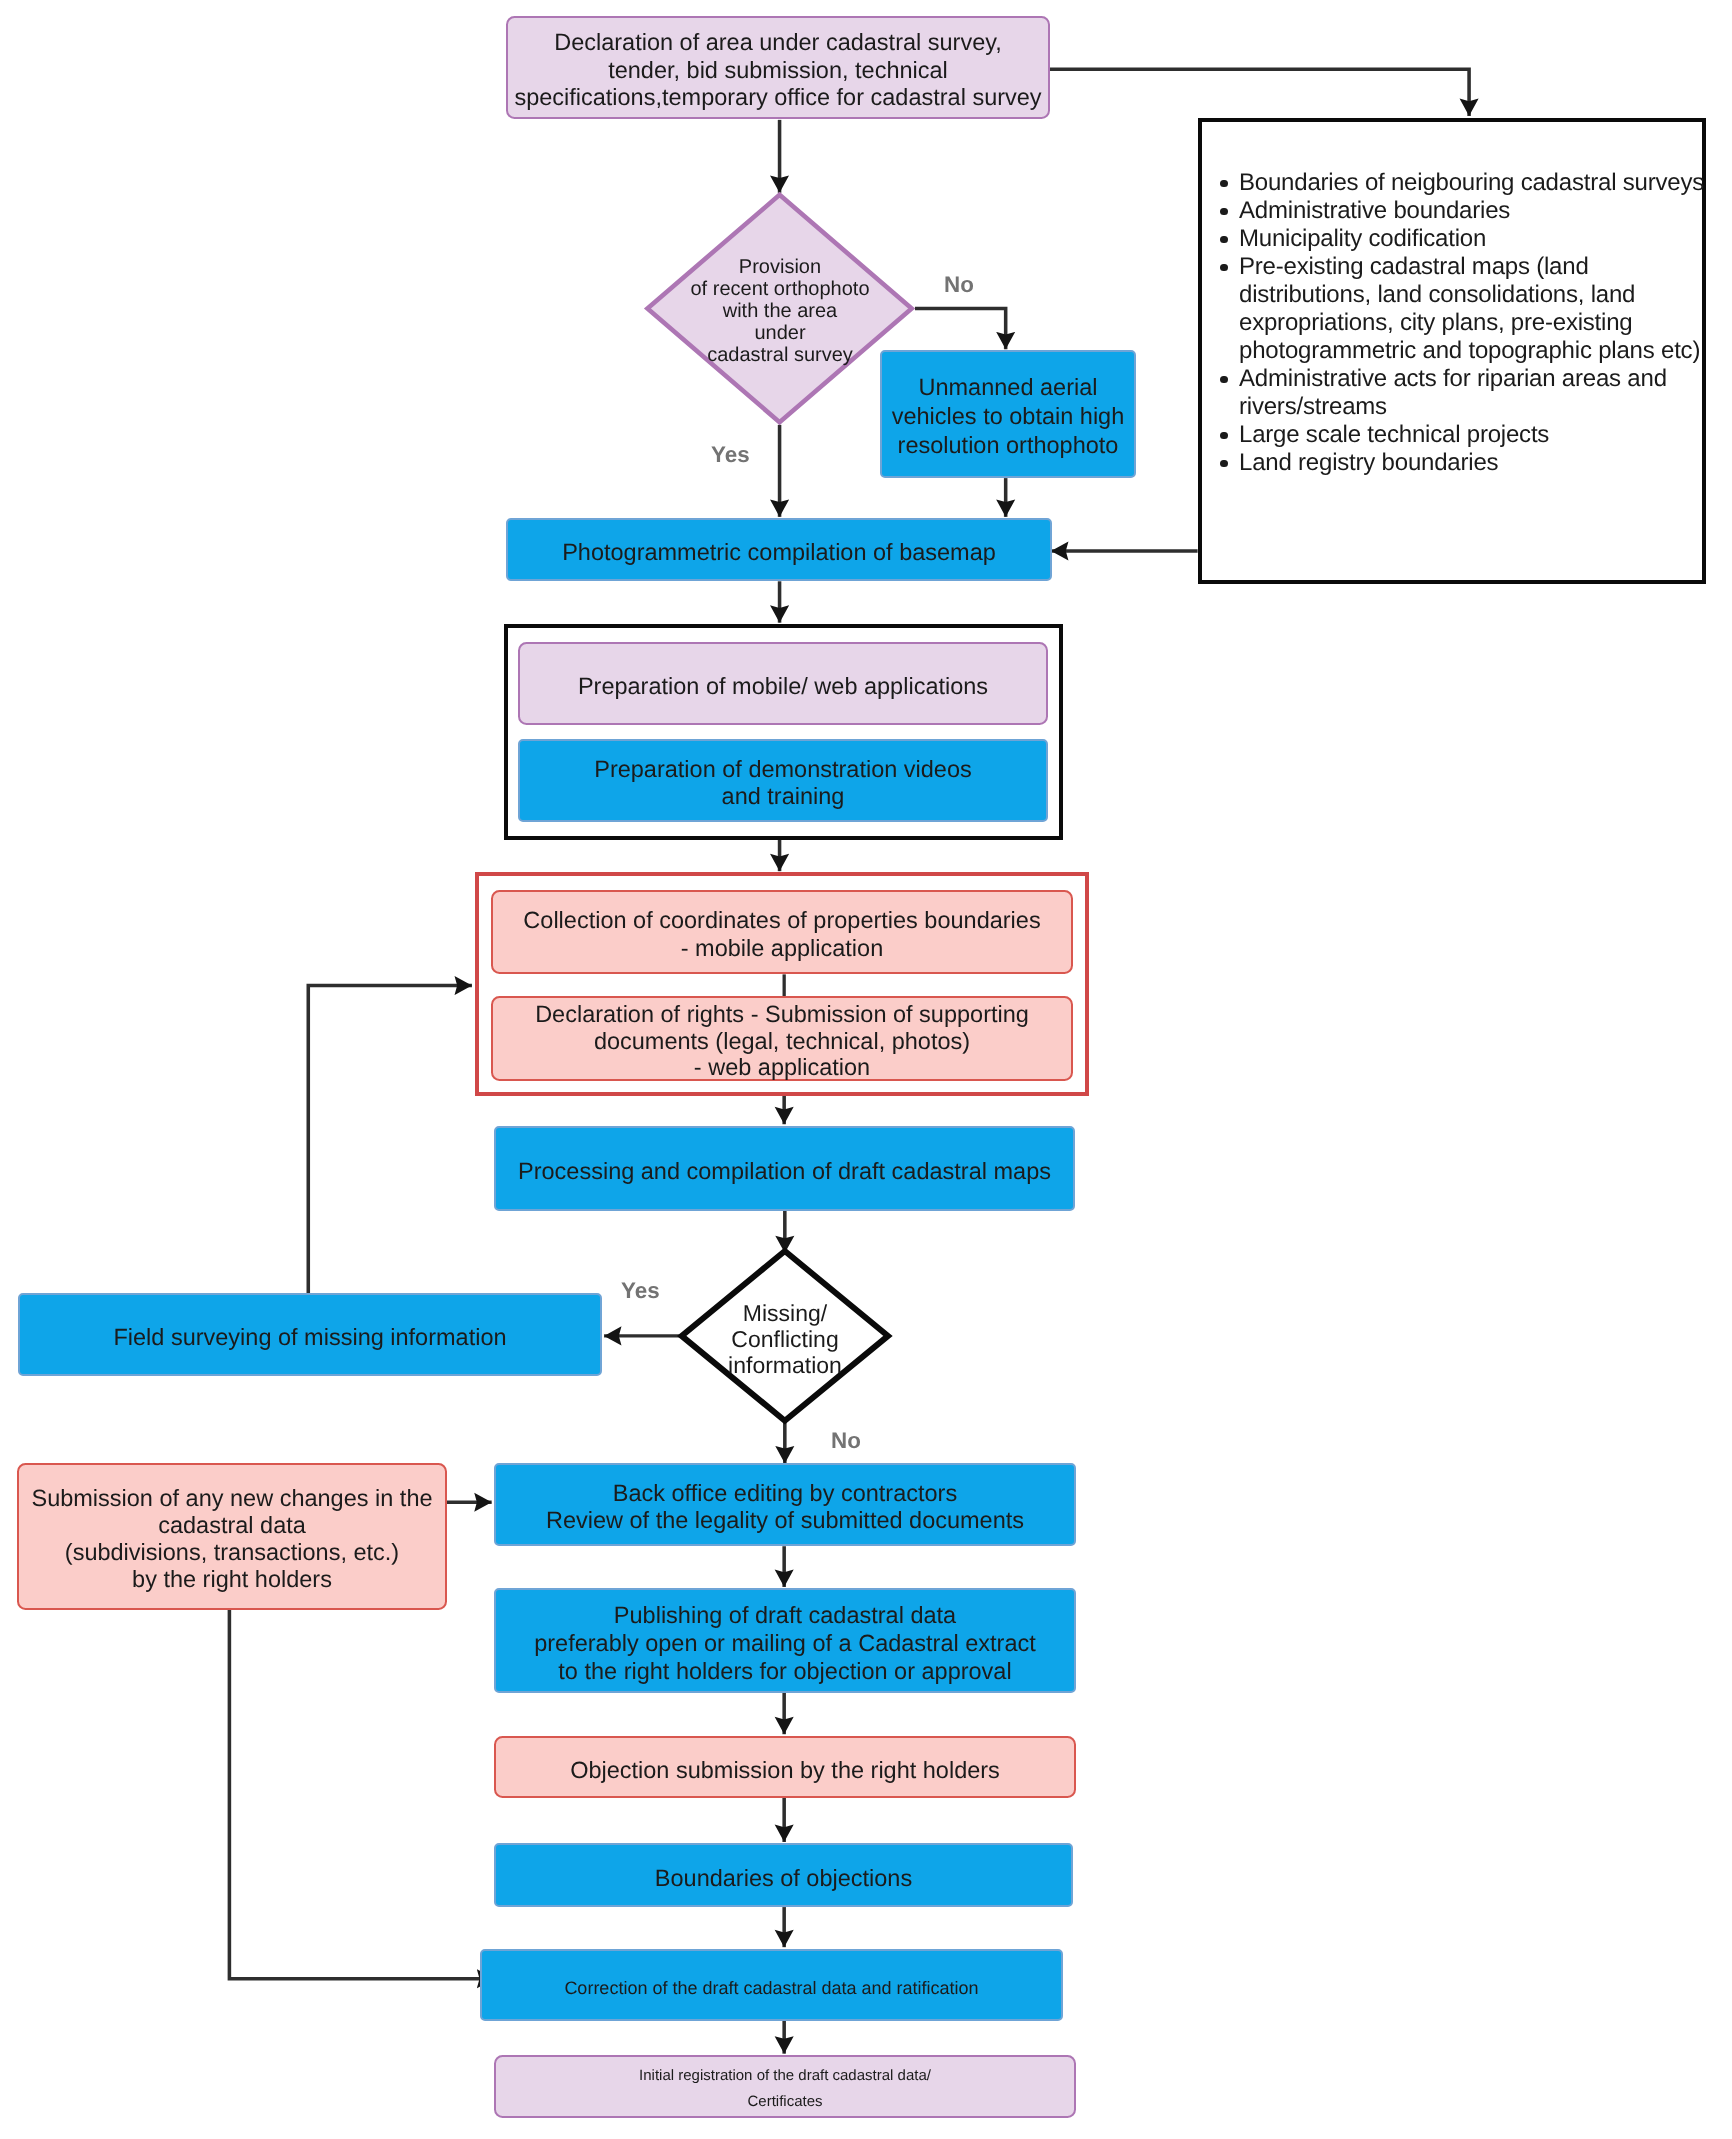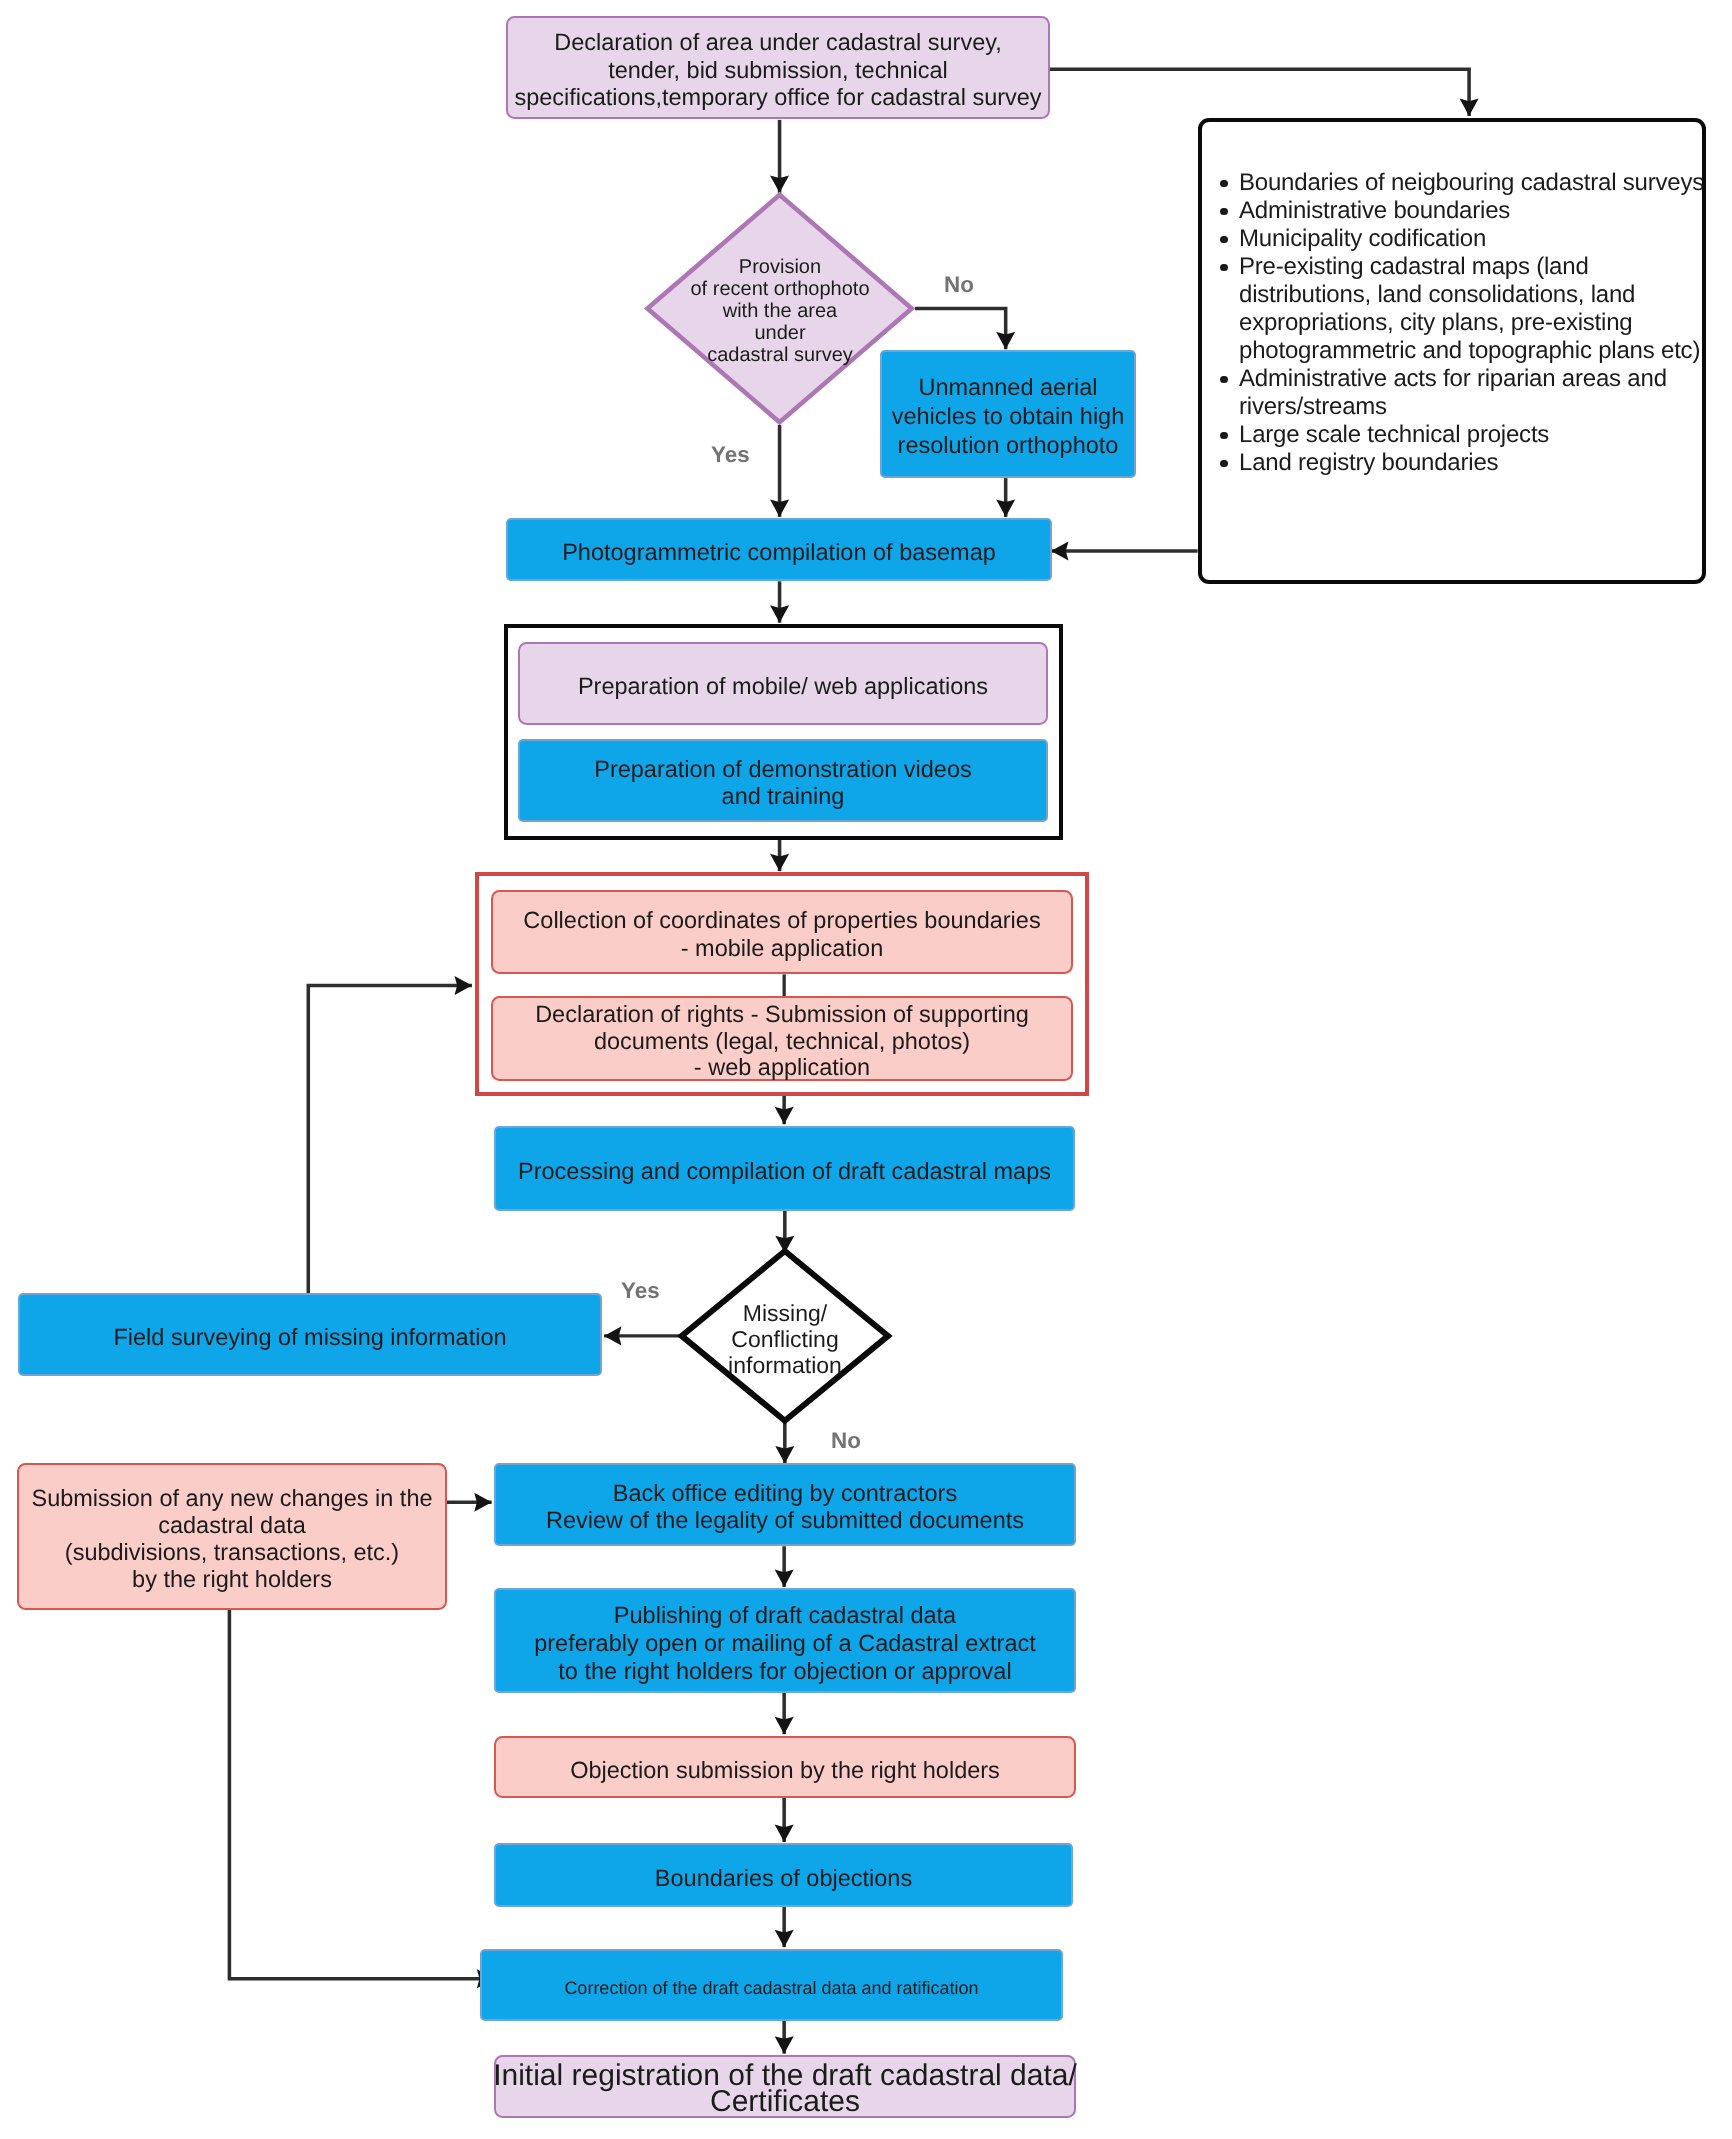--- a/index.html
+++ b/index.html
@@ -54,21 +54,21 @@
   <polyline points="1193,2575 1193,2638" fill="none" stroke="#2e2e2e" stroke-width="5.4" stroke-linejoin="miter" stroke-linecap="butt" marker-end="url(#ah)"></polyline>
   <polyline points="1193,2735 1193,2802" fill="none" stroke="#2e2e2e" stroke-width="5.4" stroke-linejoin="miter" stroke-linecap="butt" marker-end="url(#ah)"></polyline>
   <polyline points="1193,2901 1193,2962" fill="none" stroke="#2e2e2e" stroke-width="5.4" stroke-linejoin="miter" stroke-linecap="butt" marker-end="url(#ah)"></polyline>
   <polyline points="1193,3061 1193,3124" fill="none" stroke="#2e2e2e" stroke-width="5.4" stroke-linejoin="miter" stroke-linecap="butt" marker-end="url(#ah)"></polyline>
   <polyline points="349,2449 349,3010 752,3010" fill="none" stroke="#2e2e2e" stroke-width="5.4" stroke-linejoin="miter" stroke-linecap="butt" marker-end="url(#ah)"></polyline>
   <polygon points="1186,296 1387,469 1186,642 985,469" fill="#e7d6e9" stroke="#ad76b4" stroke-width="7" stroke-linejoin="miter"></polygon>
   <polygon points="1194,1903 1351,2032 1194,2161 1037,2032" fill="#ffffff" stroke="#0a0a0a" stroke-width="9" stroke-linejoin="miter"></polygon>
 </svg>
 <div class="container-black" style="left:504px;top:624px;width:559px;height:216px;"></div>
 <div class="container-red" style="left:475px;top:872px;width:614px;height:224px;"></div>
-<div class="listbox" style="left:1198px;top:118px;width:508px;height:466px;border-radius:11px;">
+<div class="listbox" style="left:1198px;top:118px;width:508px;height:466px;">
   <ul style="margin-top:47px;">
     <li>
       <span class="bl">Boundaries of neigbouring cadastral surveys</span>
     </li>
     <li>
       <span class="bl">Administrative boundaries</span>
     </li>
     <li>
       <span class="bl">Municipality codification</span>
     </li>
@@ -142,21 +142,21 @@
 </div>
 <div class="node pink" style="left:494px;top:1736px;width:582px;height:62px;font-size:23.5px;line-height:28px;">
   <span class="ln">Objection submission by the right holders</span>
 </div>
 <div class="node blue" style="left:494px;top:1843px;width:579px;height:64px;font-size:23.5px;line-height:28px;">
   <span class="ln">Boundaries of objections</span>
 </div>
 <div class="node blue" style="left:480px;top:1949px;width:583px;height:72px;font-size:18px;line-height:28px;">
   <span class="ln">Correction of the draft cadastral data and ratification</span>
 </div>
-<div class="node purple" style="left:494px;top:2055px;width:582px;height:63px;font-size:30px;line-height:26px;">
+<div class="node purple" style="left:494px;top:2055px;width:582px;height:63px;font-size:15px;line-height:26px;">
   <span class="ln">Initial registration of the draft cadastral data/</span>
   <span class="ln">Certificates</span>
 </div>
 <div class="node" style="left:648px;top:253px;width:264px;height:110px;font-size:20px;line-height:22px;">
   <span class="ln">Provision</span>
   <span class="ln">of recent orthophoto</span>
   <span class="ln">with the area</span>
   <span class="ln">under</span>
   <span class="ln">cadastral survey</span>
 </div>

